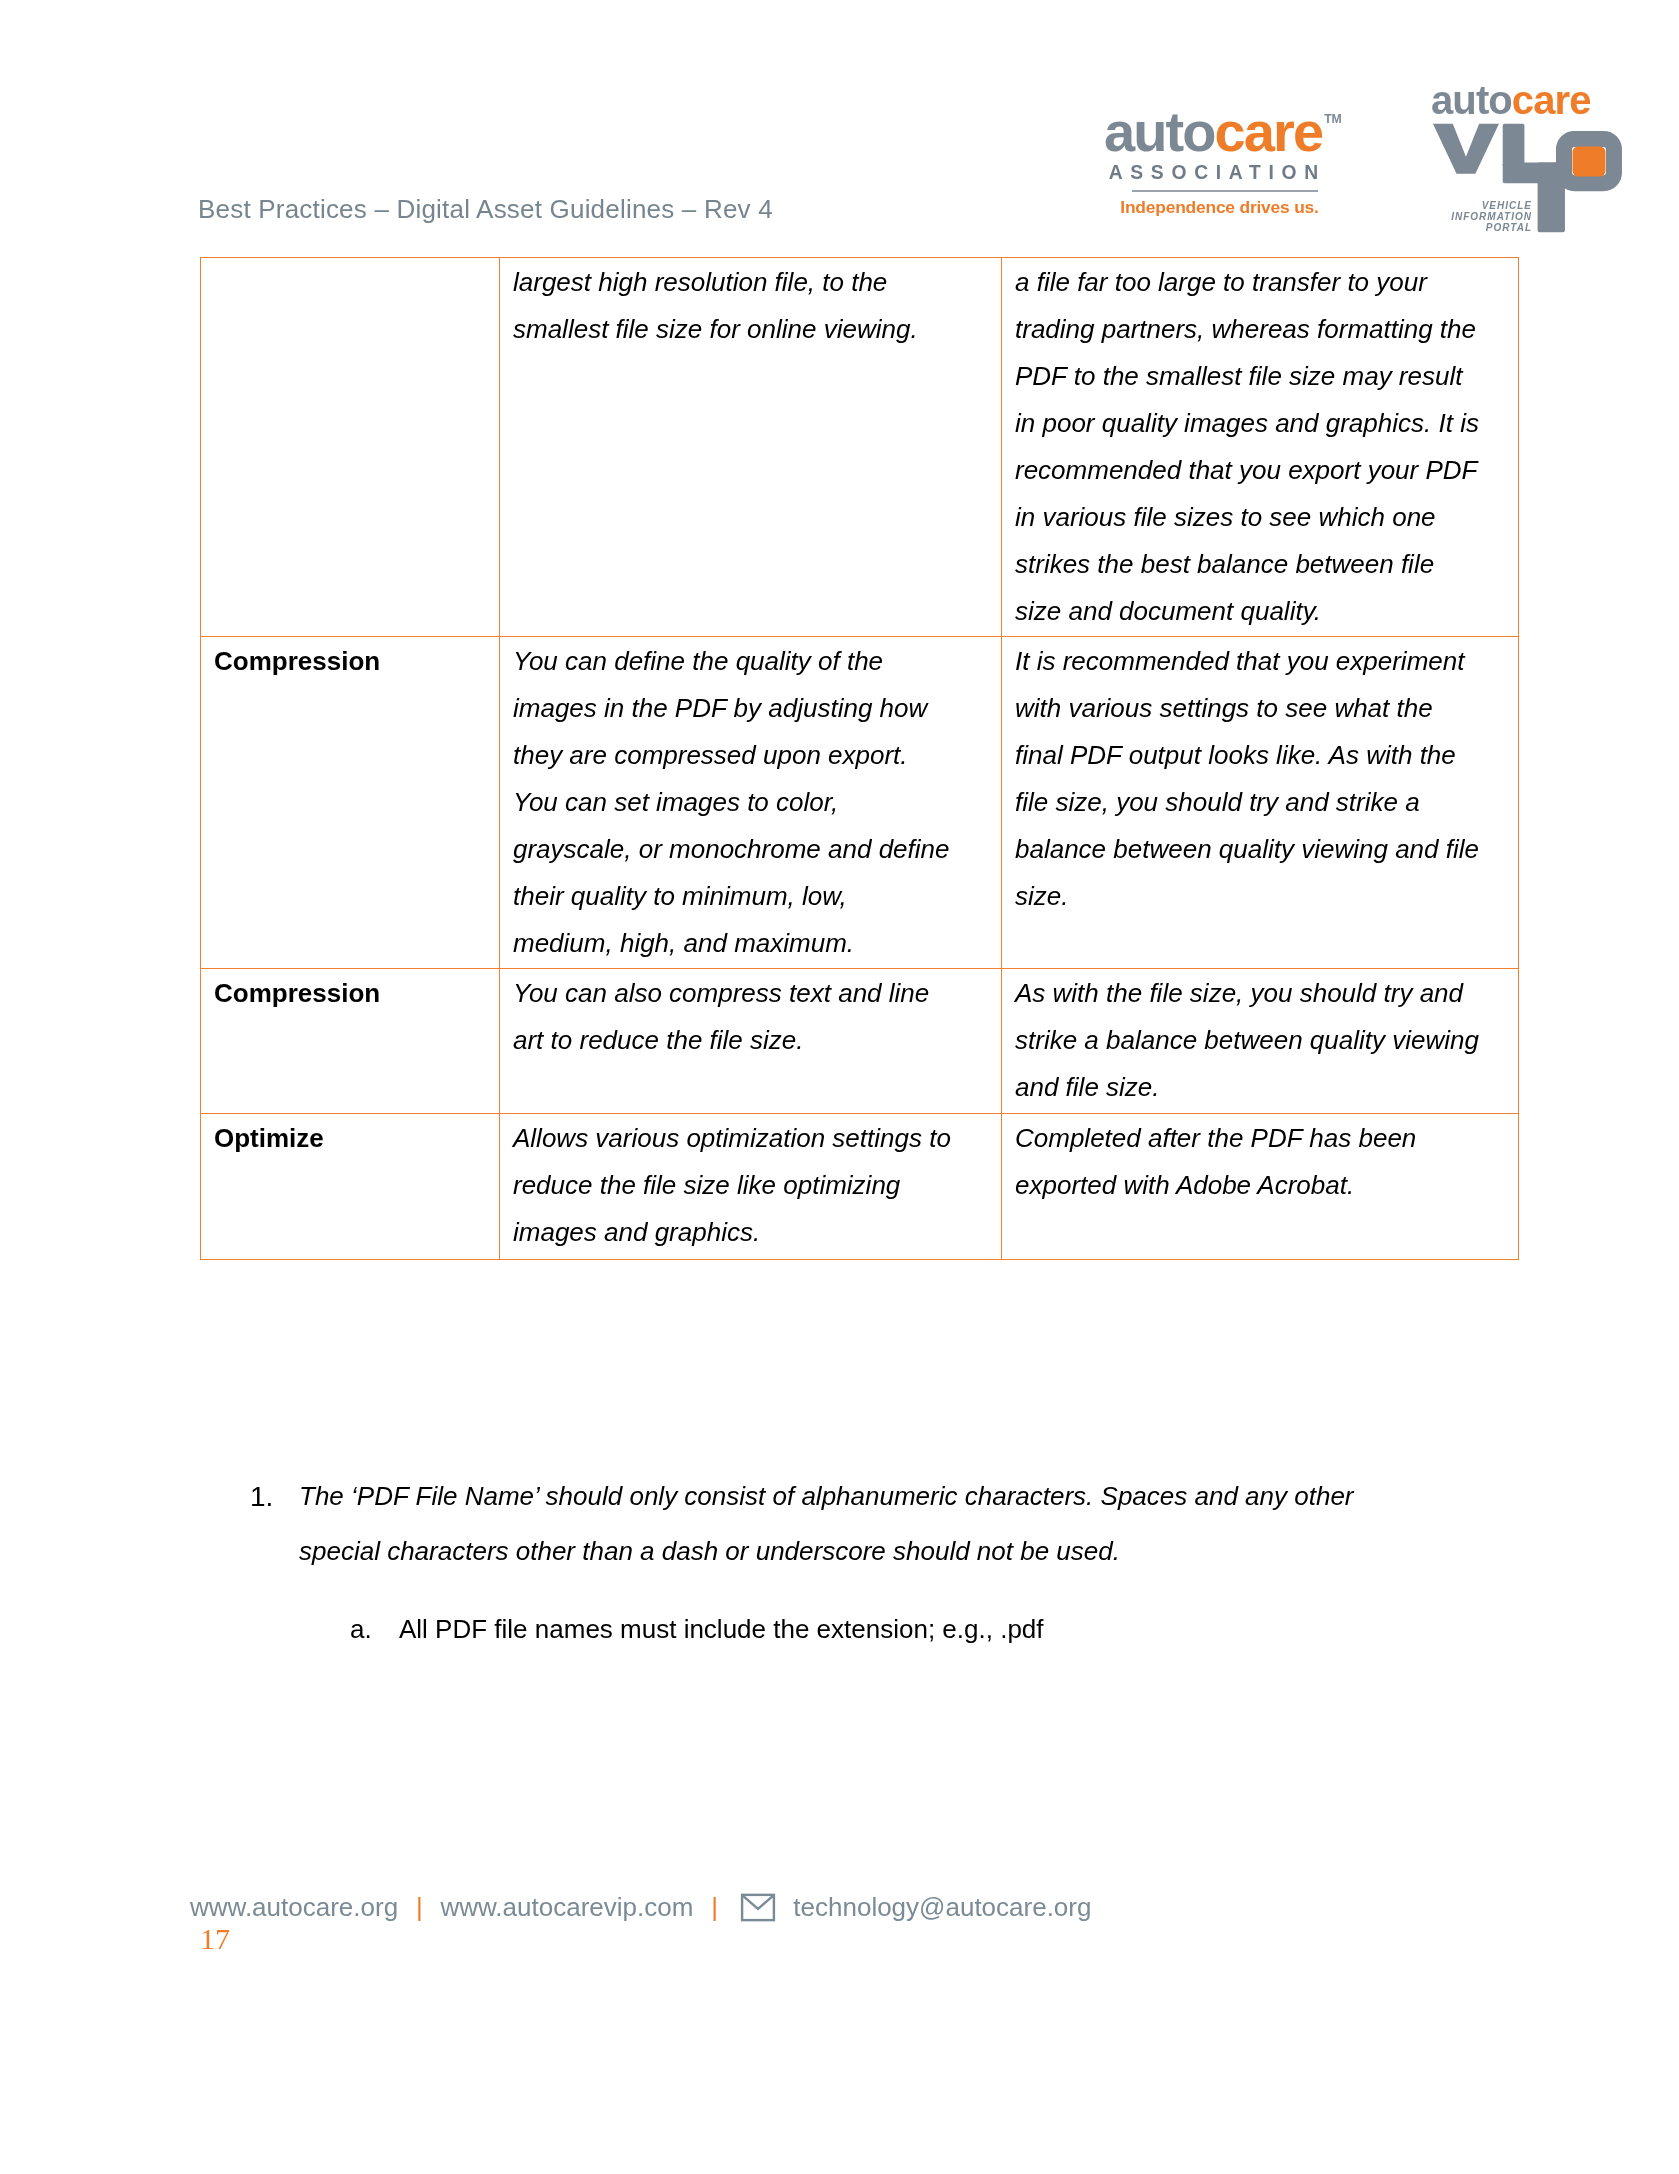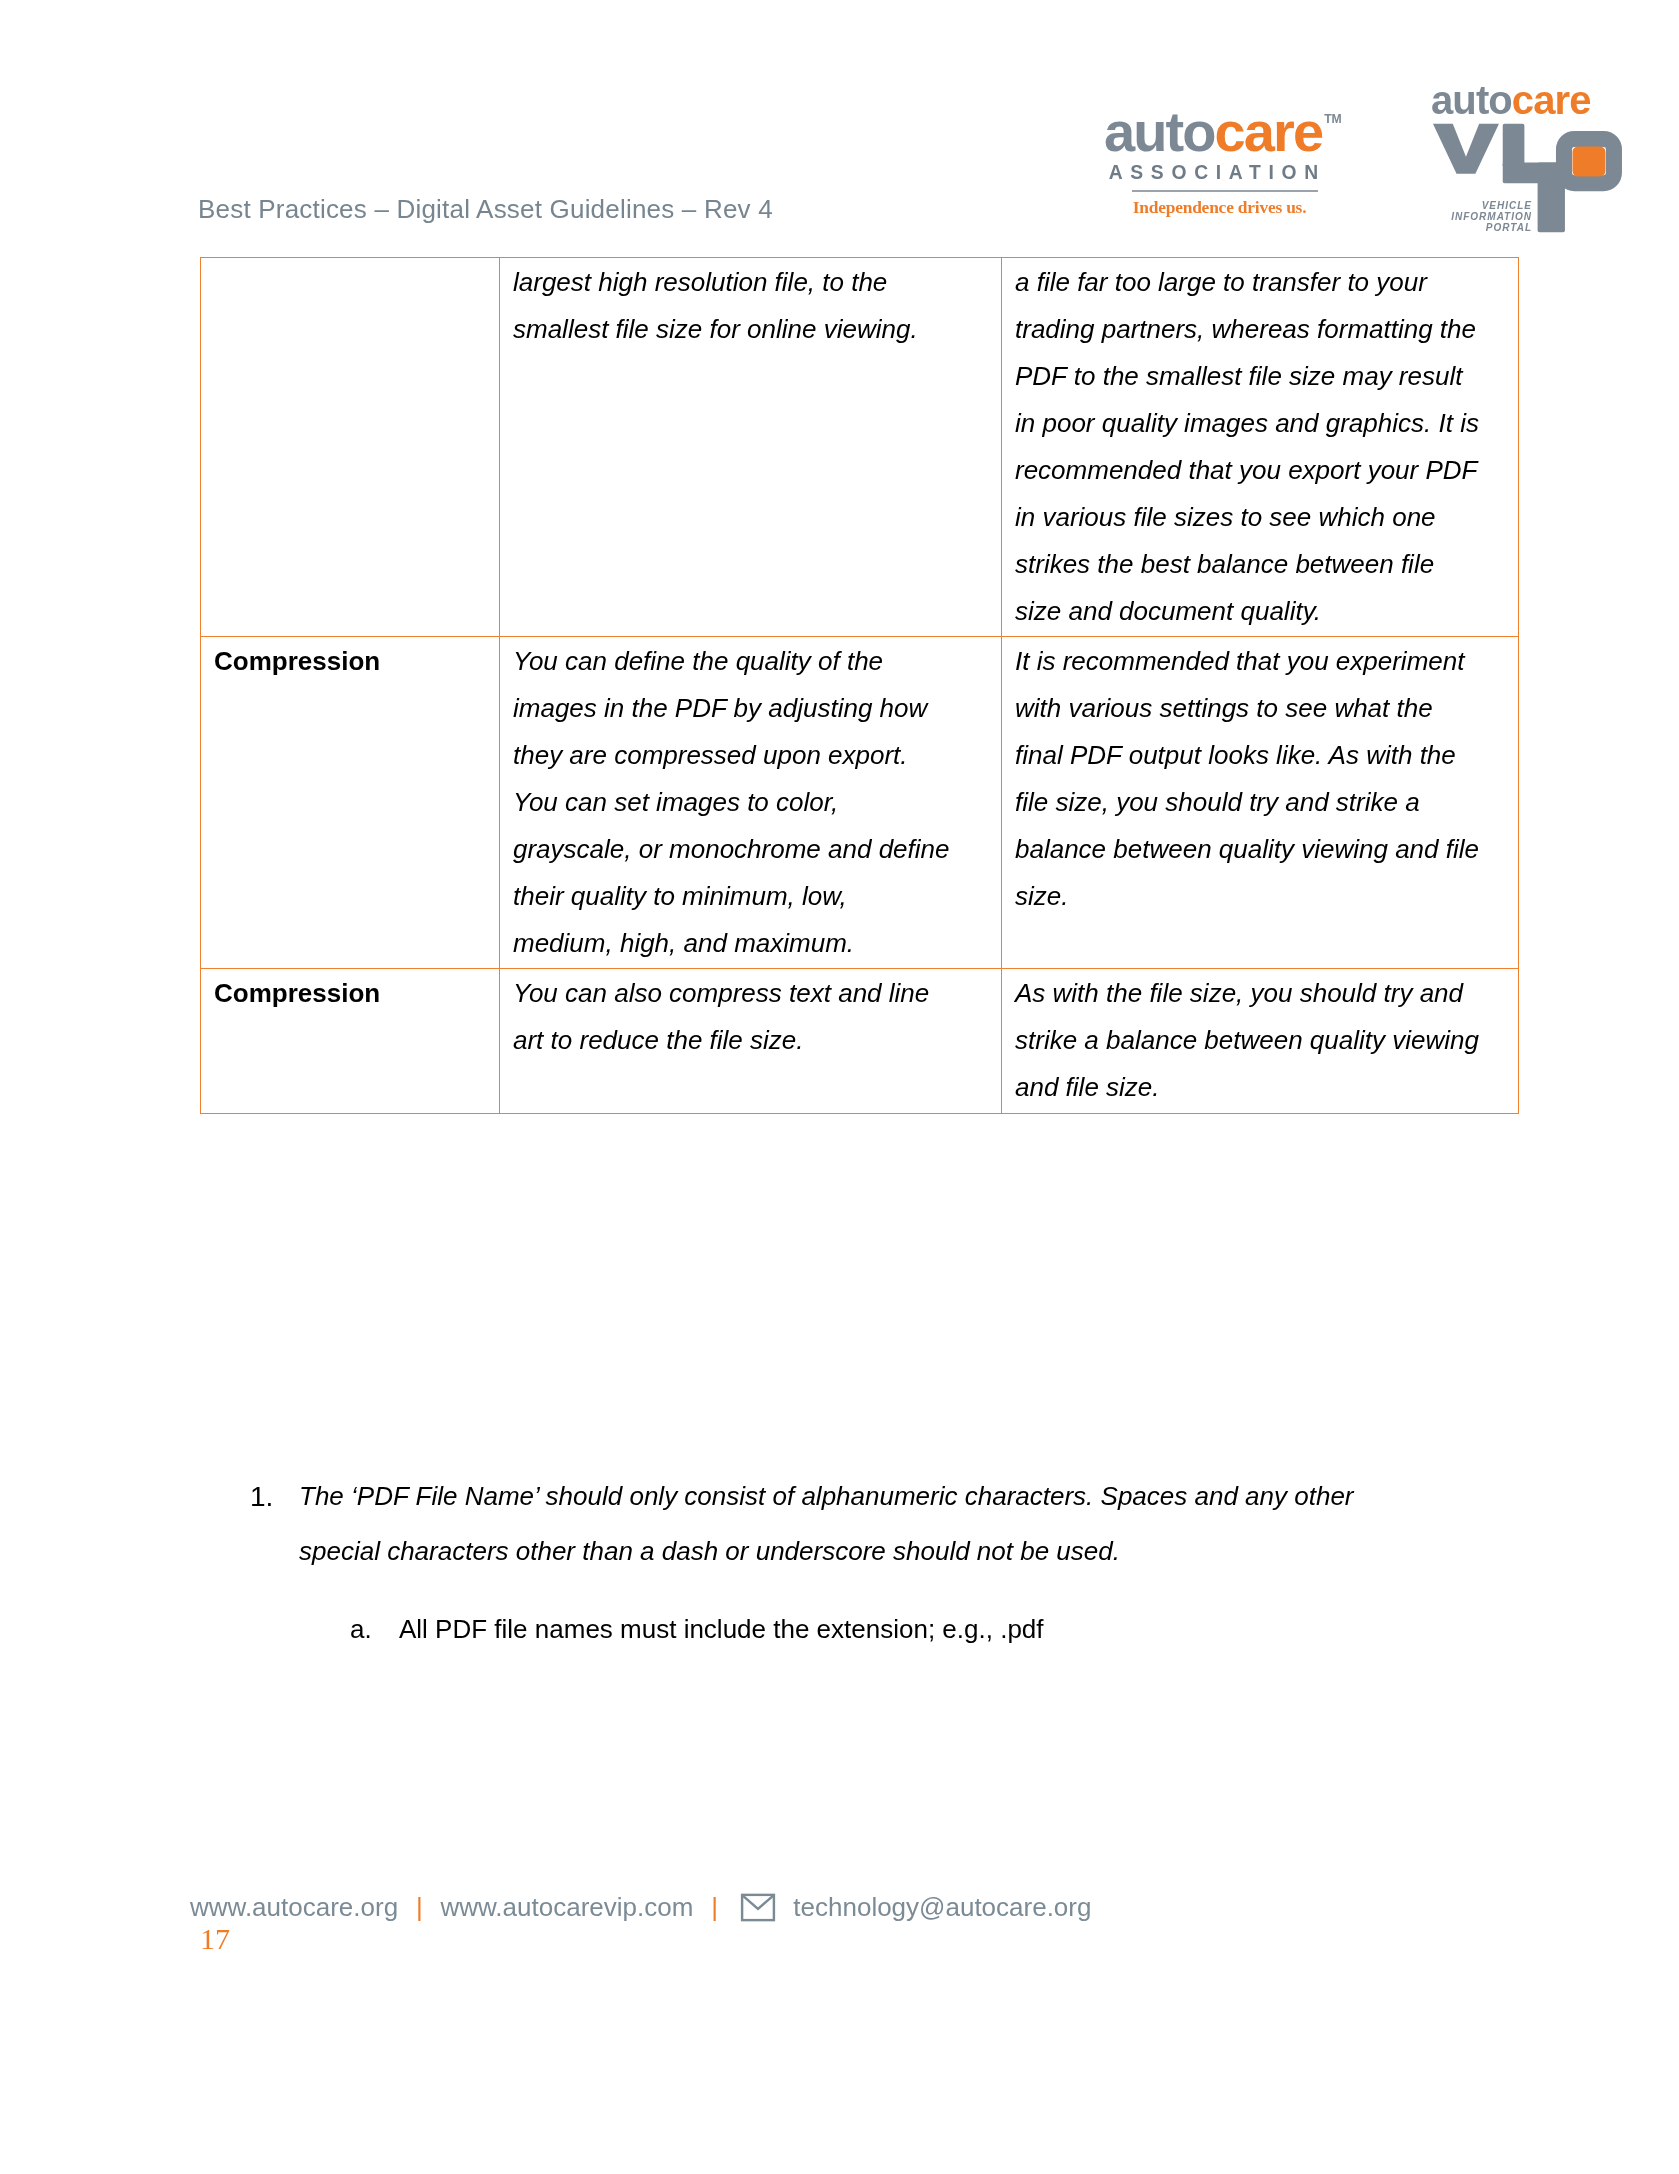--- a/index.html
+++ b/index.html
@@ -27,21 +27,21 @@
   .assoc-word .orange { color: #ef7c28; }
   .assoc-tm { font-size: 12.2px; font-weight: bold; color: #7c8894; vertical-align: 28px; letter-spacing: 0; margin-left: 1.9px; }
   .assoc-sub {
     margin-top: 2.8px; margin-left: 4.7px;
     font-size: 19.3px; font-weight: bold; letter-spacing: 7.7px;
     color: #6f7c87; white-space: nowrap;
   }
   .assoc-line { margin: 6.6px 0 0 28px; width: 186px; height: 1.9px; background: #9aa3ab; }
   .assoc-tagline {
     margin-top: 4.7px; width: 231px; text-align: center;
-    font-size: 17.4px; font-weight: bold; letter-spacing: -0.2px; color: #ef7c28; font-family: Liberation Serif, serif;
+    font-size: 17.4px; font-weight: bold; letter-spacing: -0.2px; color: #ef7c28;
   }
 
   
   .vip-logo { position: absolute; left: 1415px; top: 80px; width: 200px; height: 158px; margin-left: 16px; }
   .vip-word { font-size: 40px; font-weight: bold; letter-spacing: -0.9px; line-height: 40px; white-space: nowrap; }
   .vip-word .gray { color: #7c8894; }
   .vip-word .orange { color: #ef7c28; }
   .vip-glyphs { position: absolute; left: 0; top: 41px; }
   .vip-caption {
     position: absolute; left: 0; top: 121px; width: 101px;
@@ -157,20 +157,28 @@
 size.</td>
     </tr>
     <tr style="height:145px">
       <td class="cell-label">Compression</td>
       <td class="preline">You can also compress text and line
 art to reduce the file size.</td>
       <td class="preline">As with the file size, you should try and
 strike a balance between quality viewing
 and file size.</td>
     </tr>
+    <tr style="height:146px">
+      <td class="cell-label">Optimize</td>
+      <td class="preline">Allows various optimization settings to
+reduce the file size like optimizing
+images and graphics.</td>
+      <td class="preline">Completed after the PDF has been
+exported with Adobe Acrobat.</td>
+    </tr>
   </tbody>
 </table>
 
 <div class="list-item-1">
   <span class="list-num">1.</span>
   <span class="preline">The ‘PDF File Name’ should only consist of alphanumeric characters. Spaces and any other
 special characters other than a dash or underscore should not be used.</span>
 </div>
 <div class="sub-item-a">
   <span class="sub-letter">a.</span>

